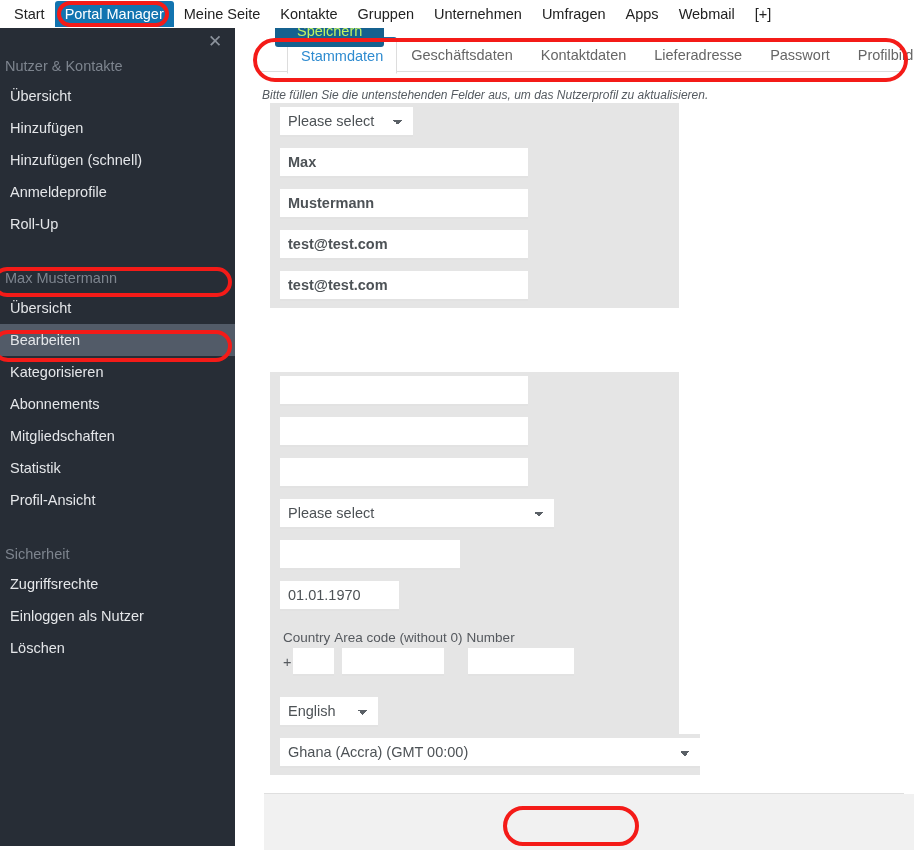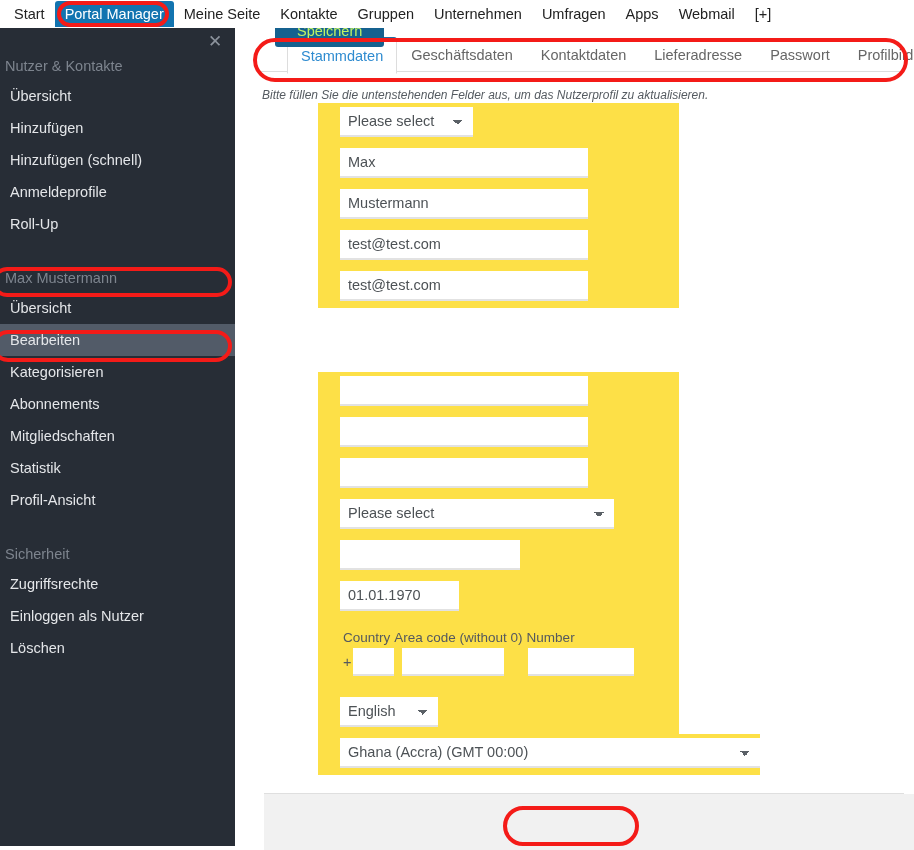--- a/index.html
+++ b/index.html
@@ -152,26 +152,25 @@
     font-size: 14.5px;
     color: #55595e;
     padding-left: 29px;
     padding-top: 10px;
     background: #ffffff;
     min-height: 41px;
     white-space: nowrap;
   }
   .ffield {
     flex: 1 1 auto;
-    background: #fde047;
+    background: #e5e5e5;
     min-height: 41px;
     padding-top: 4px;
-    padding-left: 22px;
+    padding-left: 10px;
     position: relative;
-    margin-left: 48px;
   }
 
   .inp {
     height: 30px;
     background: #ffffff;
     border: none;
     border-bottom: 2px solid #e2e2e2;
     font-size: 14.5px;
     color: #4d5256;
     padding: 0 8px;
@@ -200,21 +199,21 @@
       linear-gradient(135deg, #5a6066 50%, transparent 50%);
     background-position:
       calc(100% - 15px) 13px,
       calc(100% - 10px) 13px;
     background-size: 5px 5px, 5px 5px;
     background-repeat: no-repeat;
   }
 
   
   .w-anrede { width: 133px; }
-  .w-text   { width: 248px; }
+  .w-text   { width: 248px; font-weight: bold; }
   .w-land   { width: 274px; }
   .w-bund   { width: 180px; }
   .w-geb    { width: 119px; }
   .w-lang   { width: 98px; }
   .w-tz     { width: 420px; }
 
   
   .firma-wrap { display: flex; align-items: center; }
   .firma-input-wrap {
     position: relative;

